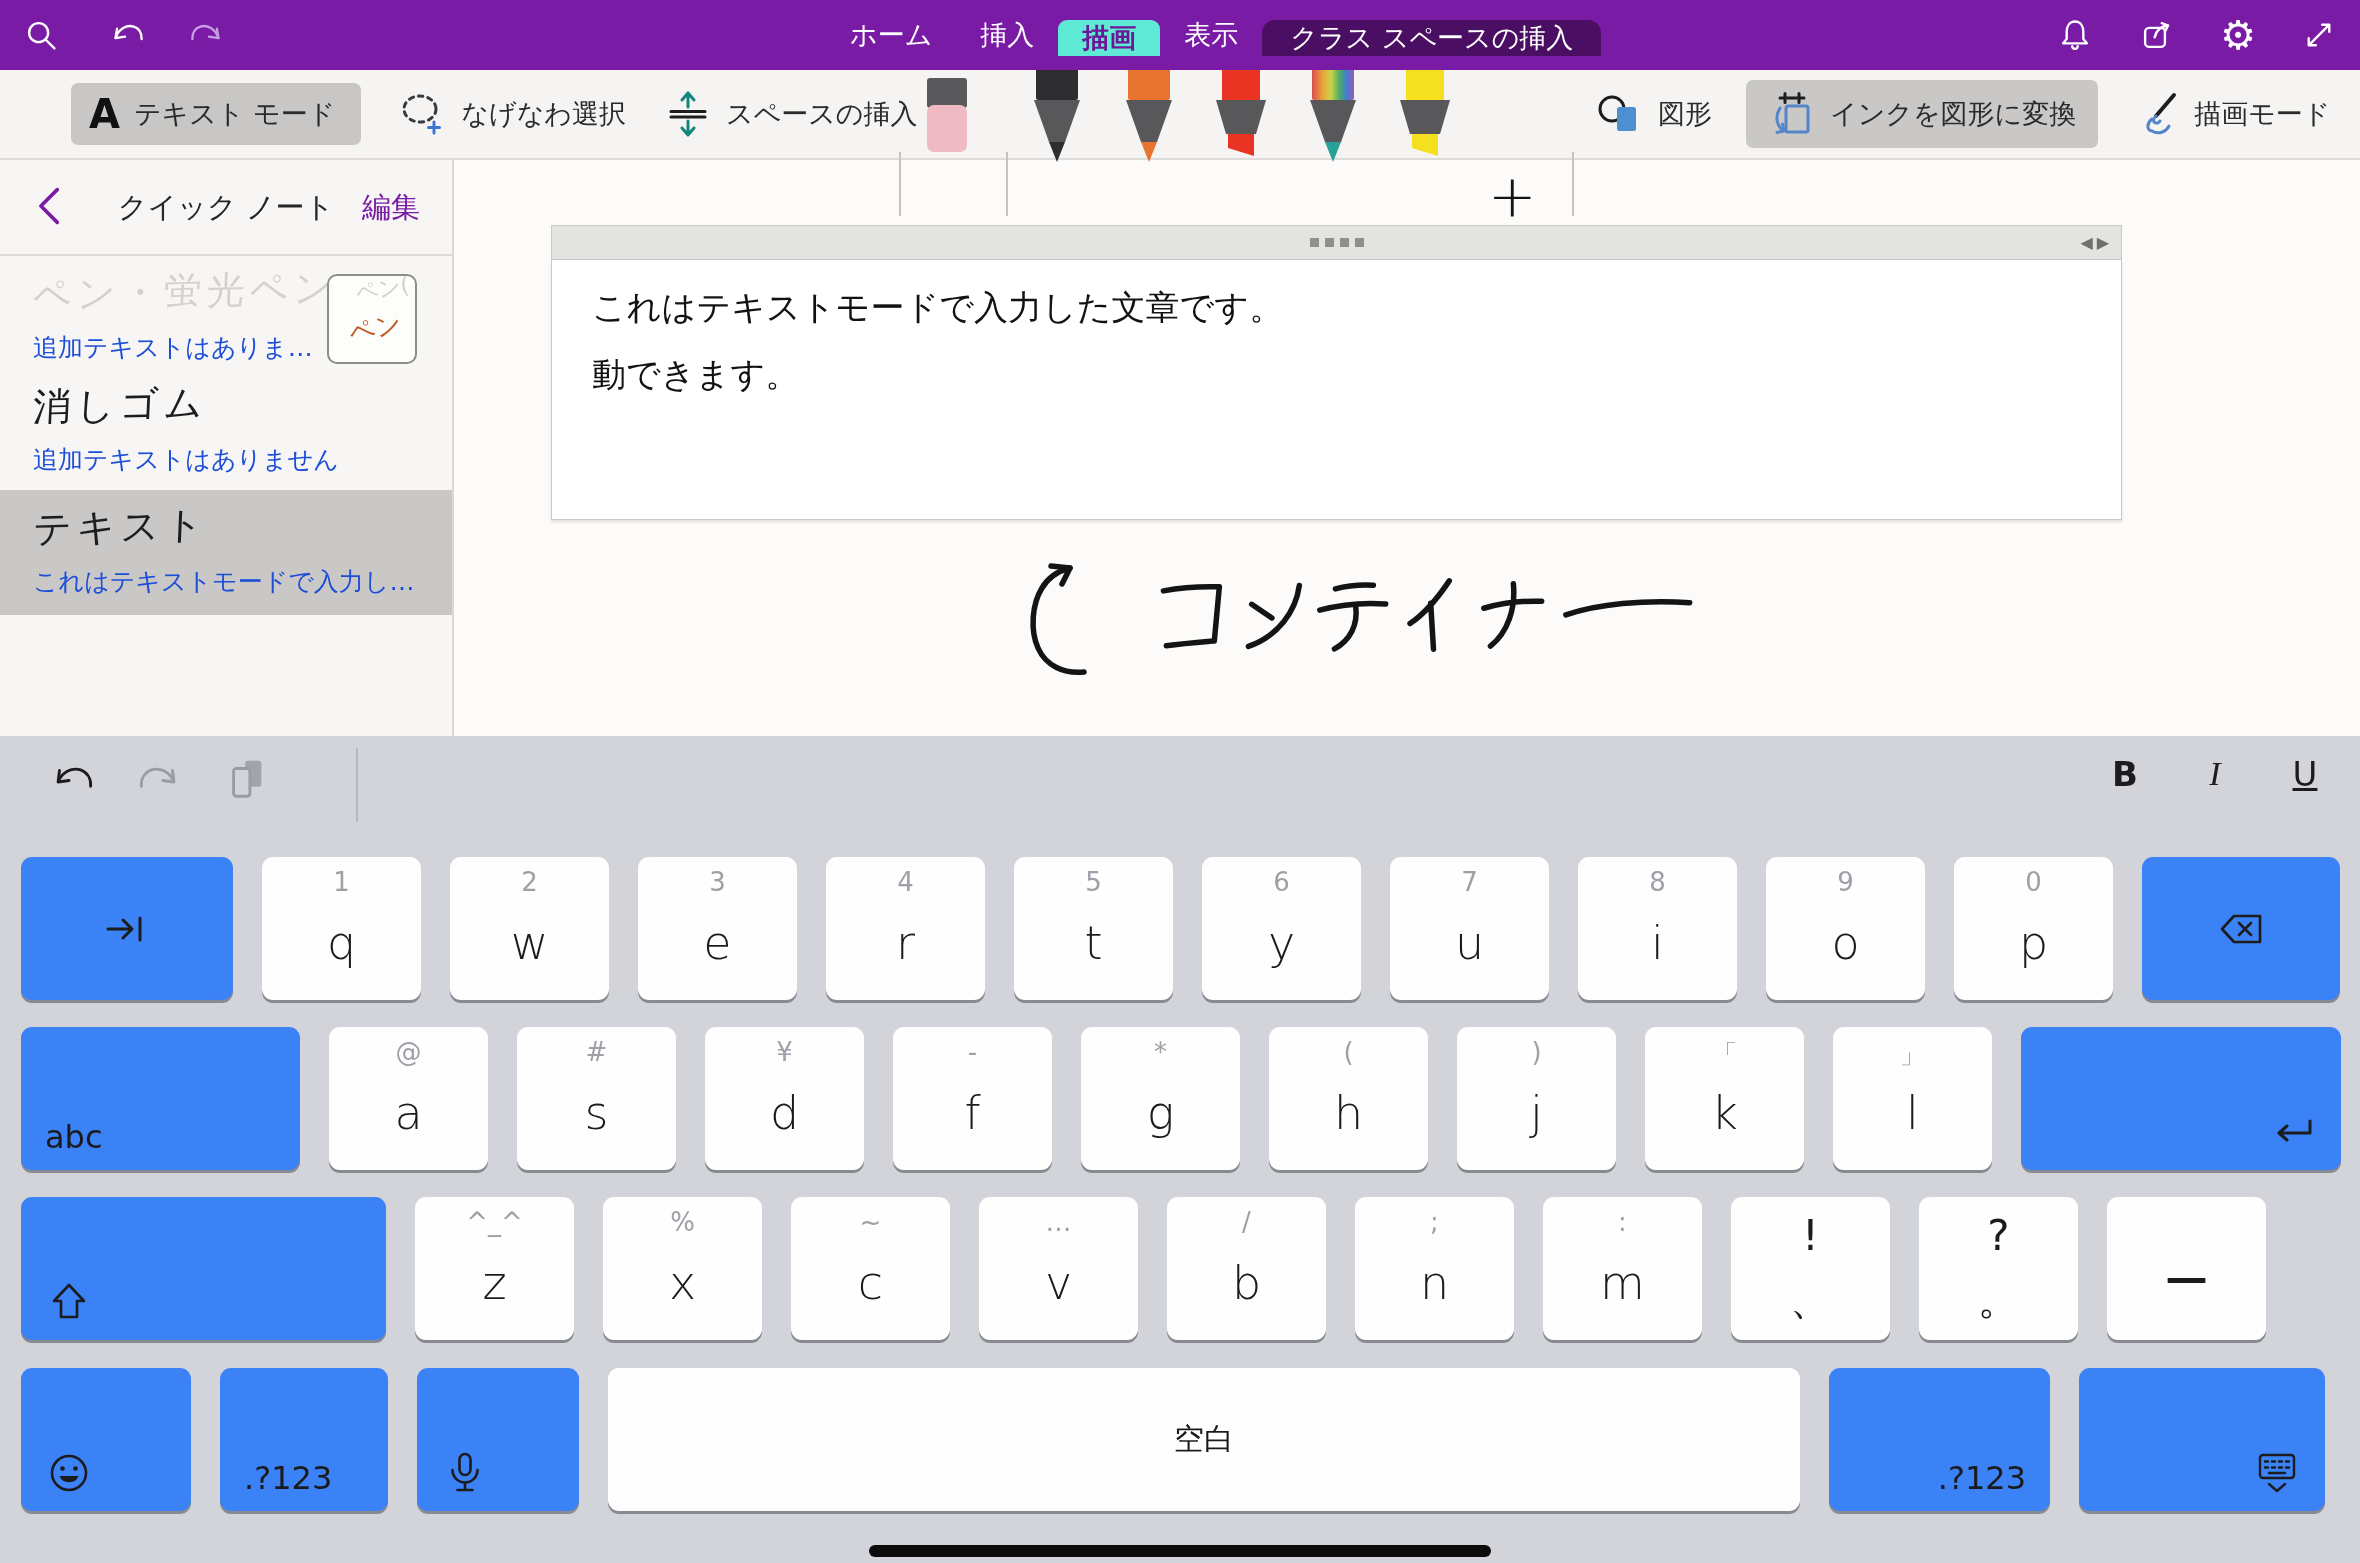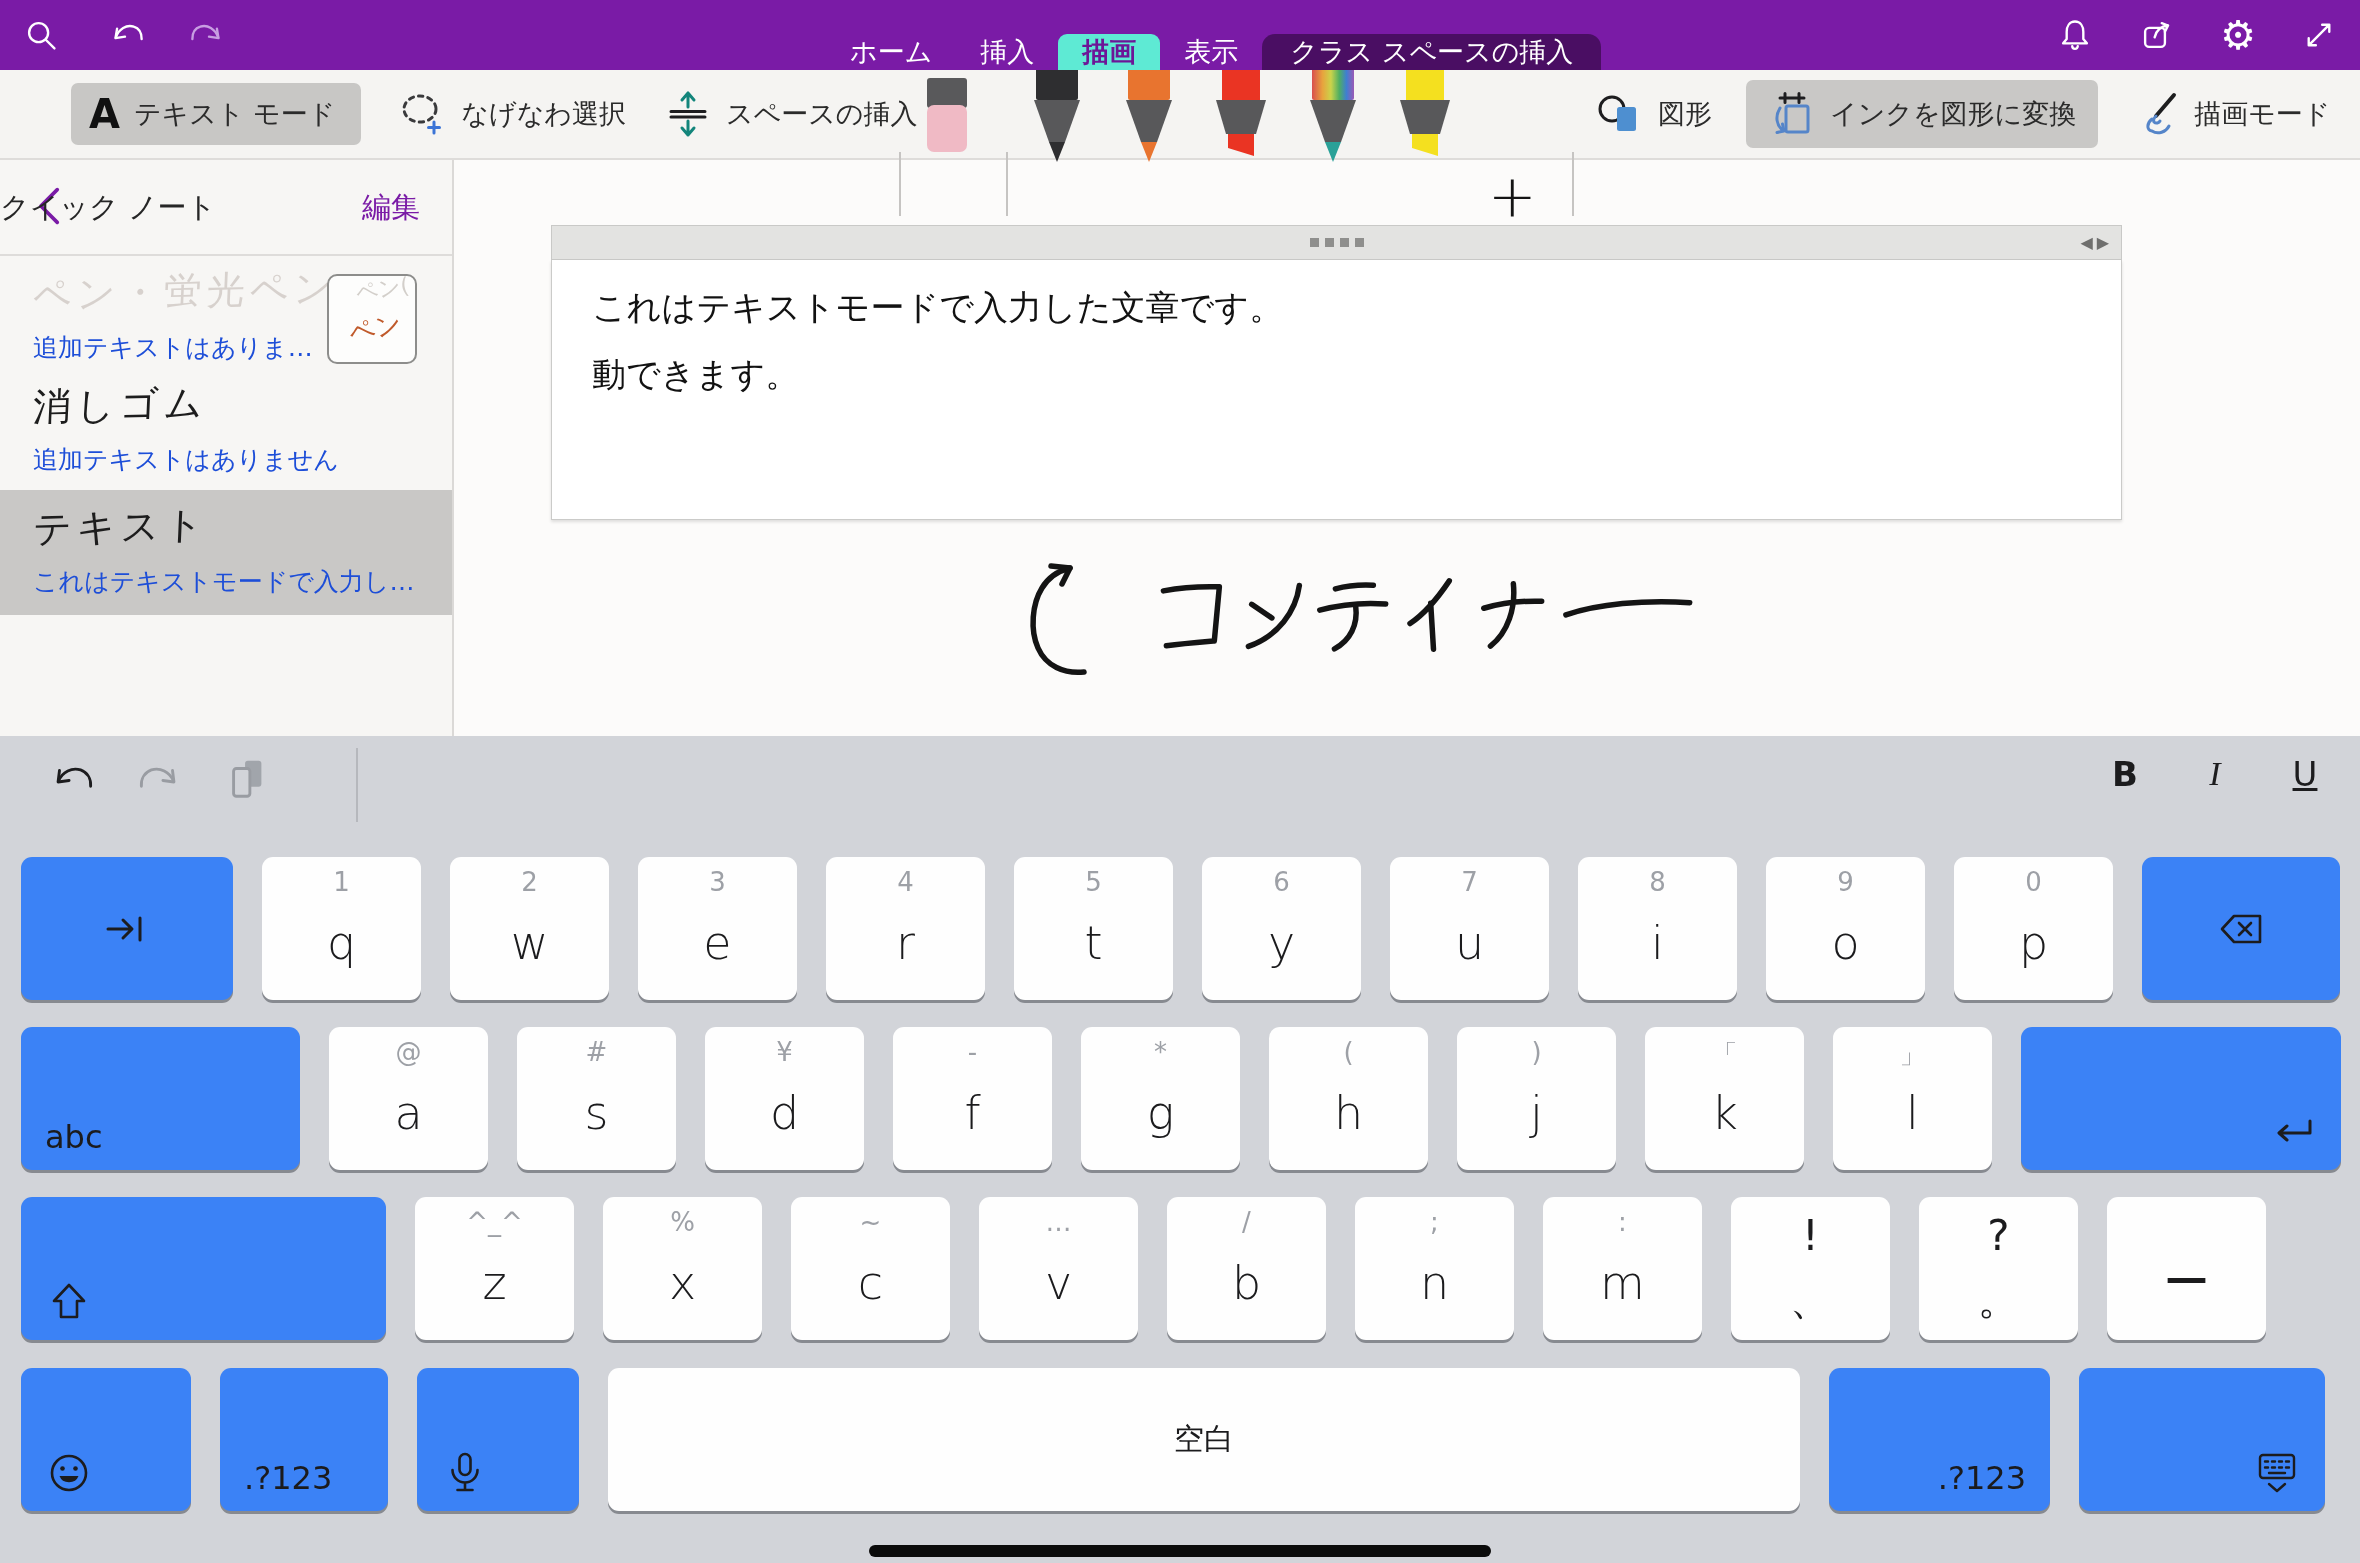--- a/index.html
+++ b/index.html
@@ -2,21 +2,21 @@
 <html><head>
 <meta charset="utf-8">
 <style>
   html,body{margin:0;padding:0;background:#222;}
   #screen{position:relative;width:2360px;height:1563px;overflow:hidden;
     font-family:"DejaVu Sans",sans-serif;background:#fcfbfa;}
 
   
   #topbar{position:absolute;left:0;top:0;width:2360px;height:70px;background:#7a1ba6;z-index:20;}
   #topbar-left{position:absolute;left:22px;top:0;height:70px;display:flex;align-items:center;gap:46px;}
-  #tabs{position:absolute;left:826px;top:0;height:70px;display:flex;align-items:flex-end;}
+  #tabs{position:absolute;left:826px;top:0;height:70px;display:flex;align-items:center;}
   .tab{display:flex;align-items:center;padding:0 24px;color:#fff;font-size:27px;white-space:nowrap;}
   .tab.active{background:#5eead4;color:#6d1697;border-radius:9px 9px 0 0;margin-top:6px;font-weight:600;}
   .tab.dark{background:#4a0e63;border-radius:13px 13px 0 0;margin-top:5px;padding:0 28px;}
   #topbar-right{position:absolute;right:22px;top:0;height:70px;display:flex;align-items:center;gap:44px;}
   .tico{width:38px;height:38px;color:#fff;display:inline-flex;}
   .tico svg{width:100%;height:100%;}
   .tico.dim{color:#c89ee2;}
   .gear-char{color:#fff;font-size:40px;line-height:38px;}
 
   
@@ -33,21 +33,21 @@
   #plus-btn{position:absolute;left:1488px;top:96px;font-size:58px;font-weight:300;color:#141414;line-height:60px;}
   #tb-right{position:absolute;left:1596px;top:0;height:88px;display:flex;align-items:center;gap:34px;}
   #ink2shape-btn{background:#c9c8c6;border-radius:7px;height:68px;padding:0 22px;}
 
   
   #content{position:absolute;left:0;top:160px;width:2360px;height:576px;}
   #sidebar{position:absolute;left:0;top:0;width:452px;height:576px;background:#f7f6f4;border-right:2px solid #dbd9d7;}
   #sb-header{position:absolute;left:0;top:0;width:452px;height:94px;}
   #sb-back{position:absolute;left:30px;top:24px;width:40px;height:44px;color:#7a1ba6;}
   #sb-back svg{width:100%;height:100%;}
-  #sb-title{position:absolute;left:0;right:0;top:28px;text-align:left;font-size:29px;color:#262626;}
+  #sb-title{position:absolute;left:0;right:0;top:28px;text-align:center;font-size:29px;color:#262626;}
   #sb-edit{position:absolute;right:32px;top:28px;font-size:29px;color:#7a1ba6;}
   #sb-div{position:absolute;left:0;top:94px;width:452px;height:2px;background:#dedcda;}
   #sidebar-items{position:absolute;left:0;top:96px;width:452px;}
   .sb-item{position:relative;padding:14px 0 14px 33px;box-sizing:border-box;}
   .sb-item.selected{background:#c9c8c6;}
   .sb-title.hand{font-size:38px;color:#1d1d1d;letter-spacing:5px;transform:rotate(-1.5deg) skewX(-4deg);
     transform-origin:left;width:max-content;}
   .sb-title.faint{color:rgba(168,156,147,0.40);}
   .sb-sub{font-size:25px;color:#1d4ed8;margin-top:10px;}
   .sb-thumb{position:absolute;right:35px;top:18px;width:86px;height:86px;background:#fdfdfc;

